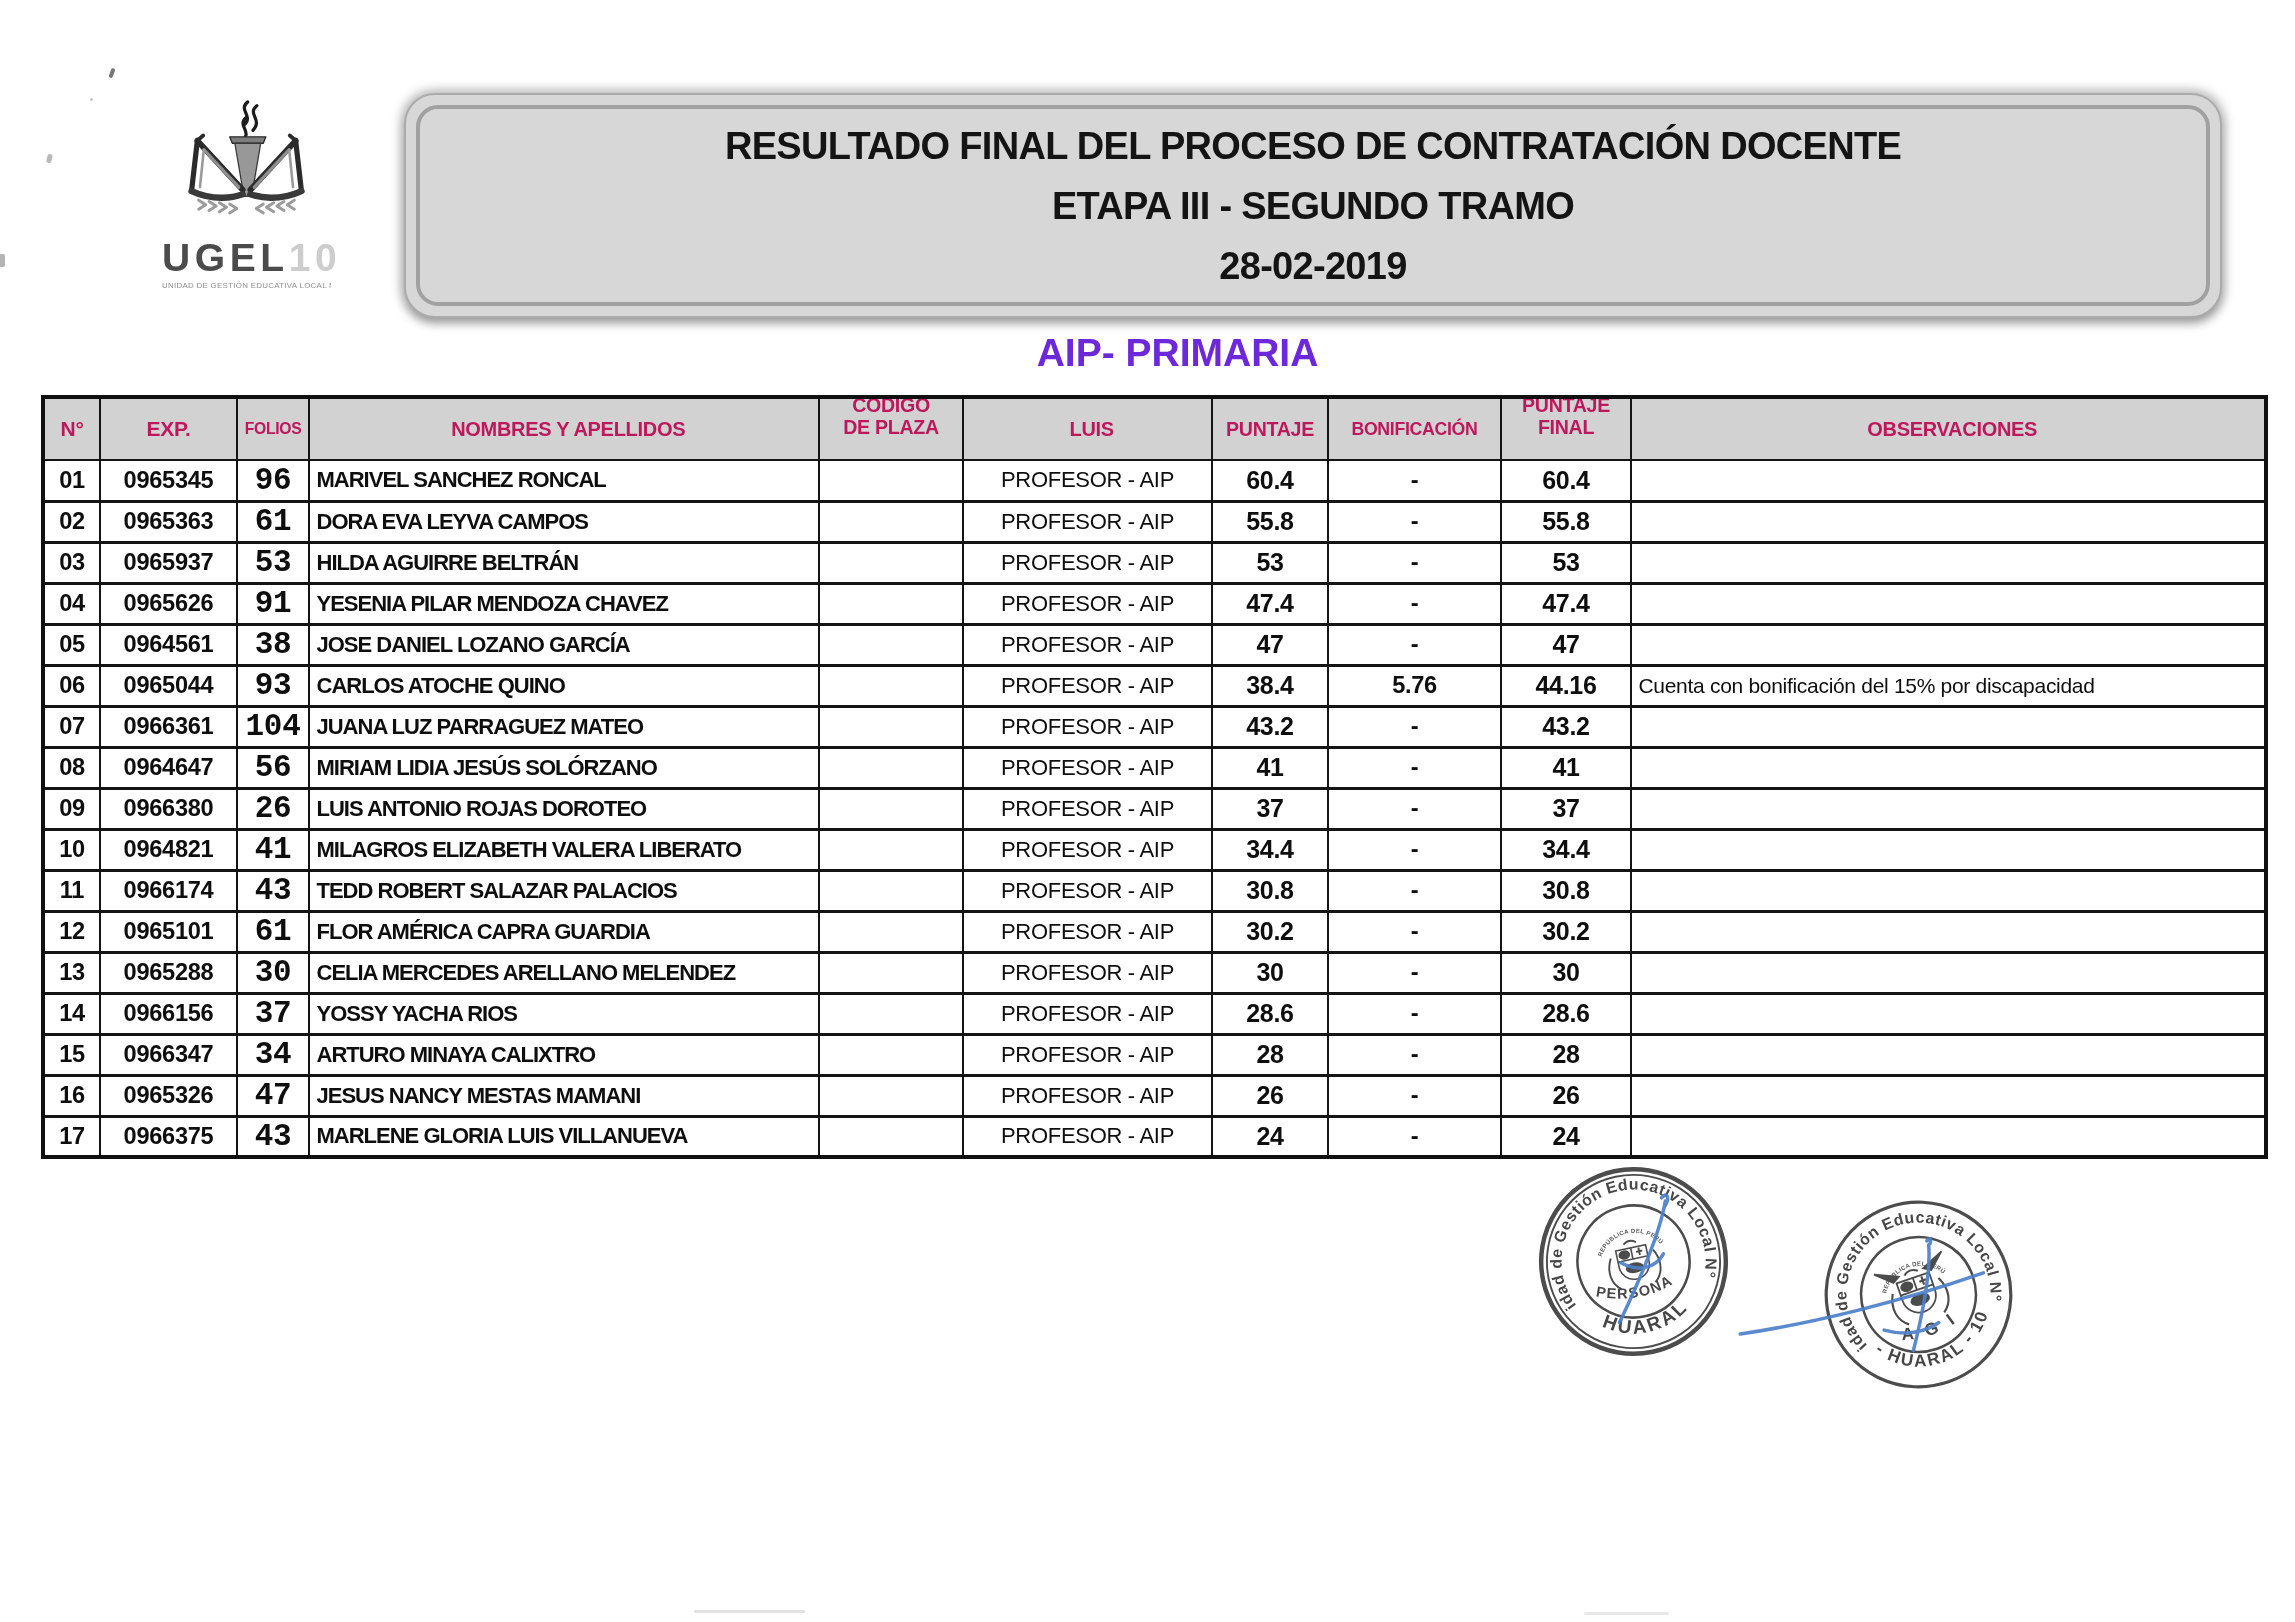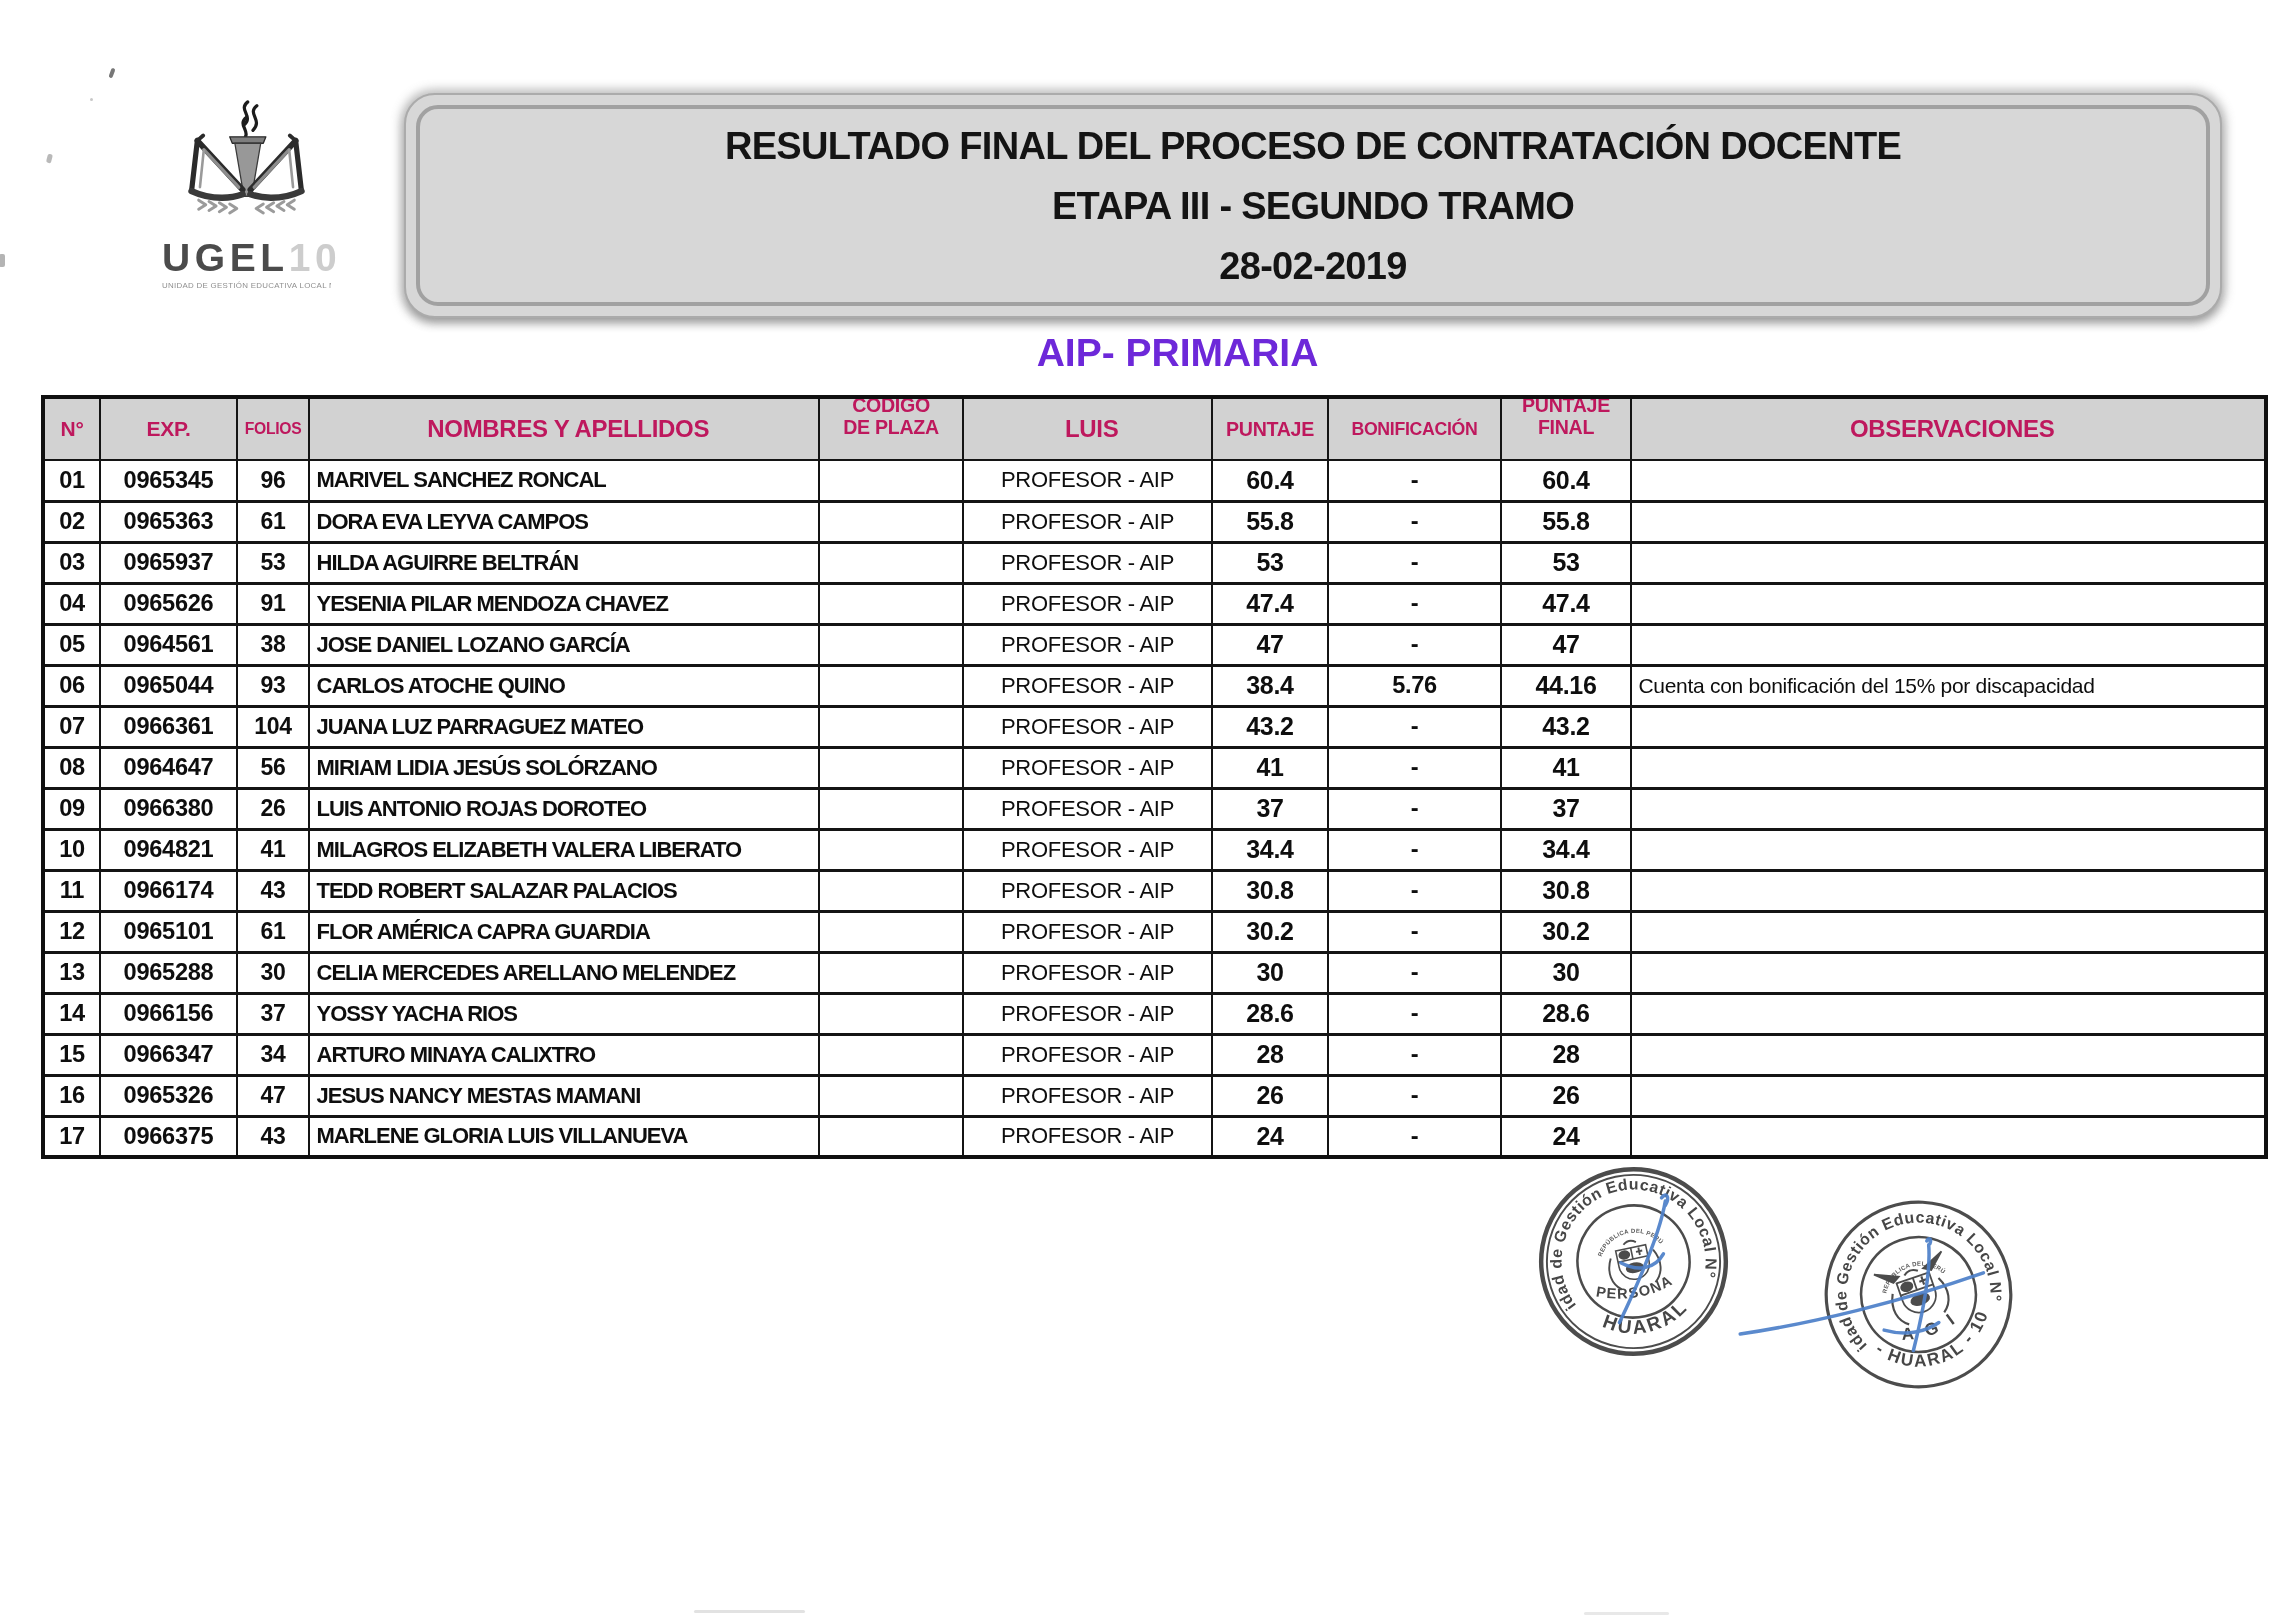--- a/index.html
+++ b/index.html
@@ -41,31 +41,31 @@
   table.results{position:absolute;left:41px;top:395px;border-collapse:collapse;table-layout:fixed;
     border:4.6px solid #101010;background:#fff;}
   table.results th,table.results td{border:2.6px solid #141414;overflow:hidden;white-space:nowrap;}
   table.results thead tr{height:63px;}
   table.results tbody tr{height:41px;}
   table.results td{border-bottom-width:3.3px;}
   thead th{background:#d2d2d2;font-weight:700;color:#be185d;vertical-align:middle;text-align:center;
     font-size:21px;letter-spacing:-0.3px;padding:0 2.6px;border-bottom-width:3.9px;}
   th.c-folios{font-size:15.7px;}
   th.c-bonif{font-size:17.7px;}
-  th.c-nombres,th.c-obs,th.c-cargo{font-size:24px;padding-left:11px;}
+  th.c-nombres,th.c-obs,th.c-cargo{font-size:20px;padding-left:11px;}
   th.c-puntaje{font-size:19.6px;}
   th.raised{position:relative;background:#d2d2d2;}
   th .raise{position:absolute;left:-2.6px;right:-2.6px;top:-27.5px;bottom:0;background:#d2d2d2;
     border:2.6px solid #101010;border-bottom:none;display:flex;flex-direction:column;align-items:center;
     justify-content:center;font-size:19.6px;font-weight:700;line-height:1.15;z-index:3;letter-spacing:-0.3px;}
 
   tbody td{color:#0e0e0e;vertical-align:middle;text-align:center;letter-spacing:-0.3px;}
   td.d-n{font-size:23.6px;font-weight:700;}
   td.d-exp{font-size:23.6px;font-weight:700;}
-  td.d-folios{font-size:23px;font-weight:700;}
+  td.d-folios{font-size:31px;font-weight:700;font-family:Liberation Mono, monospace;}
   td.d-nombres{font-size:22px;font-weight:700;text-align:left;padding-left:6.5px;letter-spacing:-1px;}
   td.d-cargo{font-size:22px;font-weight:400;}
   td.d-puntaje,td.d-final{font-size:25px;font-weight:700;}
   td.d-bonificacion{font-size:23.6px;font-weight:700;}
   td.d-obs{font-size:21px;font-weight:400;text-align:left;padding-left:6.5px;letter-spacing:-0.3px;}
 
   
   .stamp{position:absolute;overflow:visible;}
   .stamp text{font-family:"Liberation Sans",sans-serif;}
   #stamp1{left:1538px;top:1166px;}

